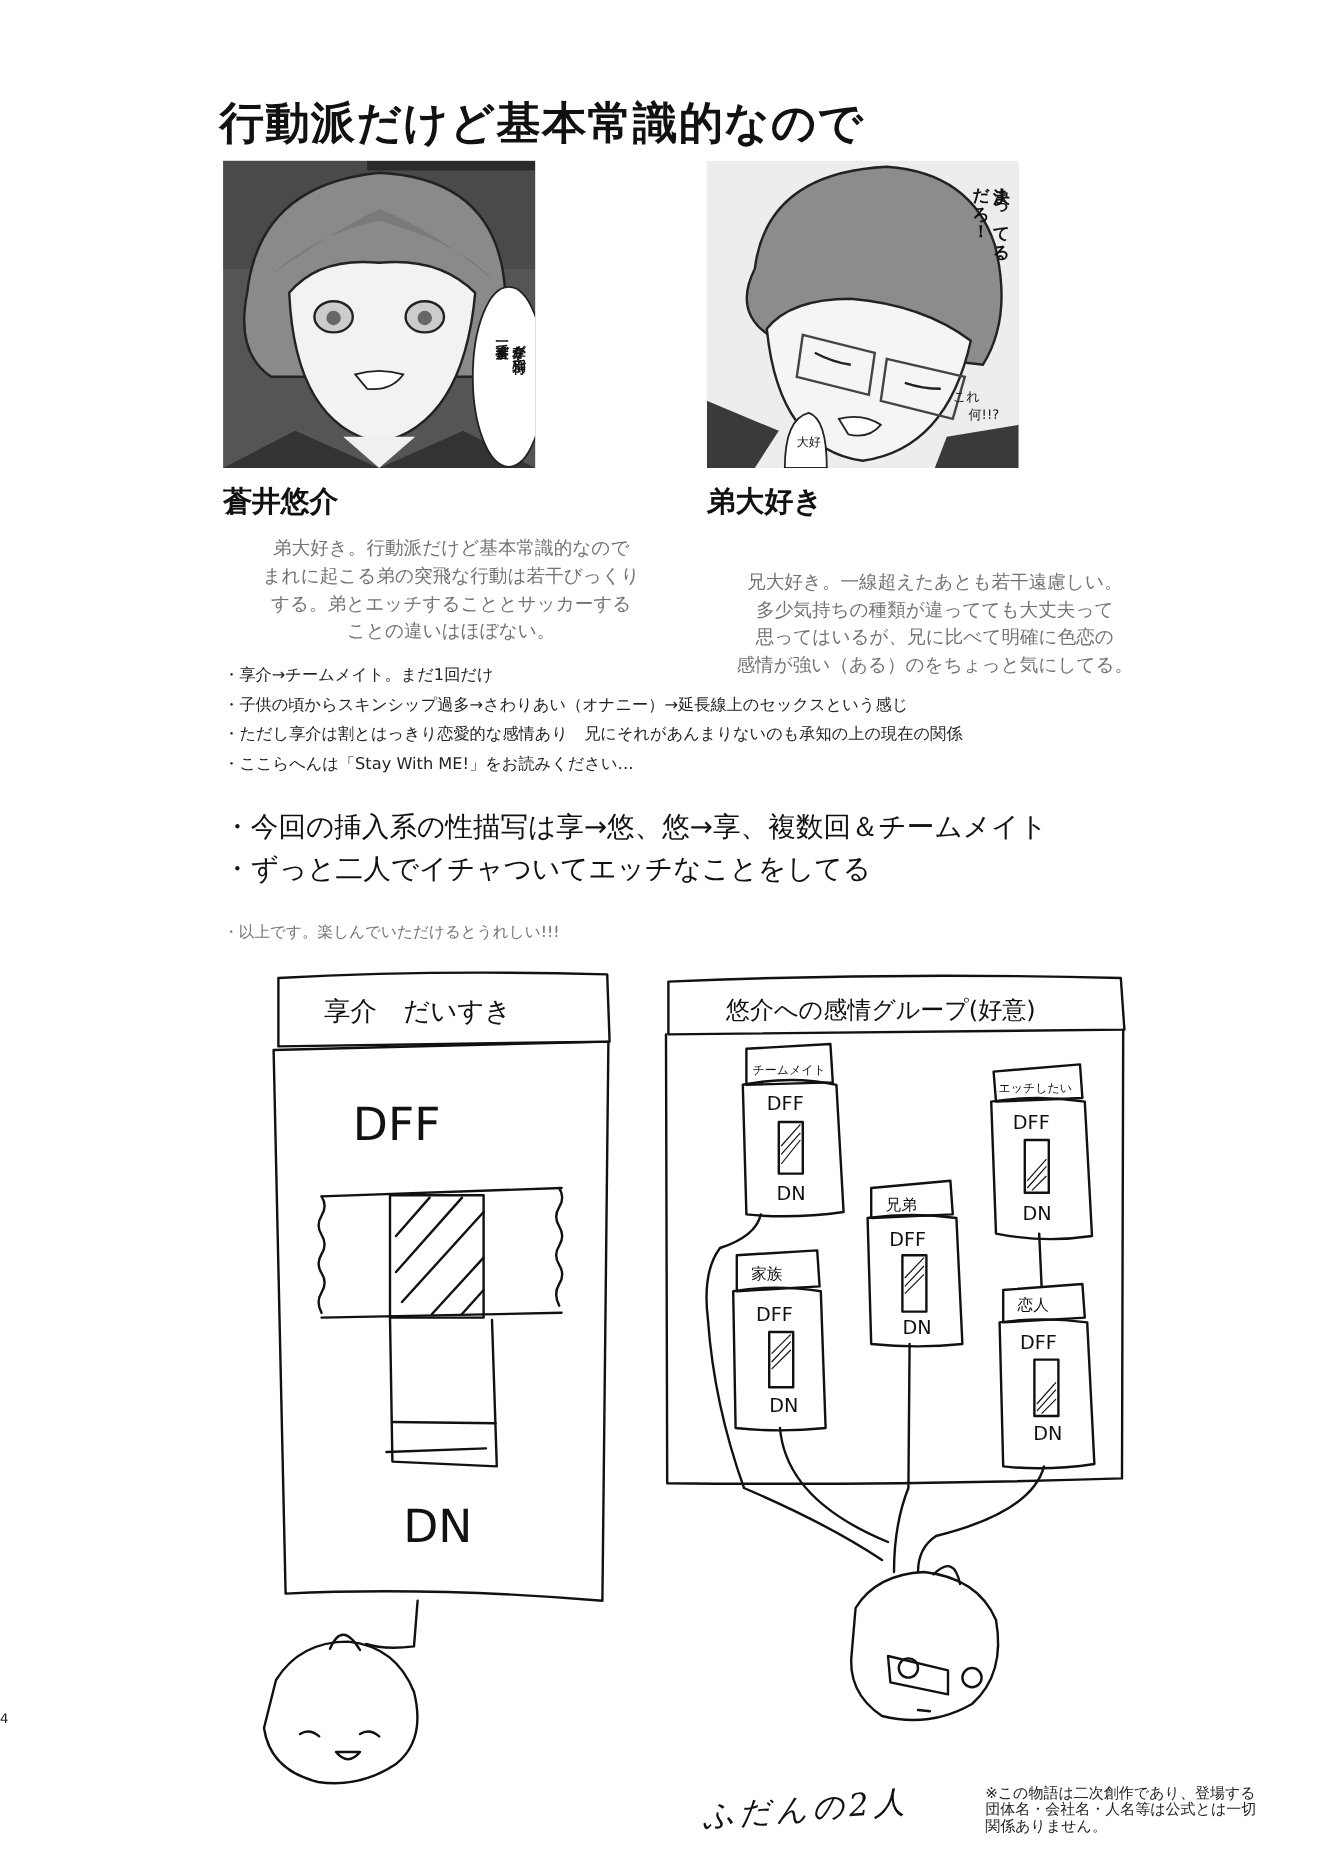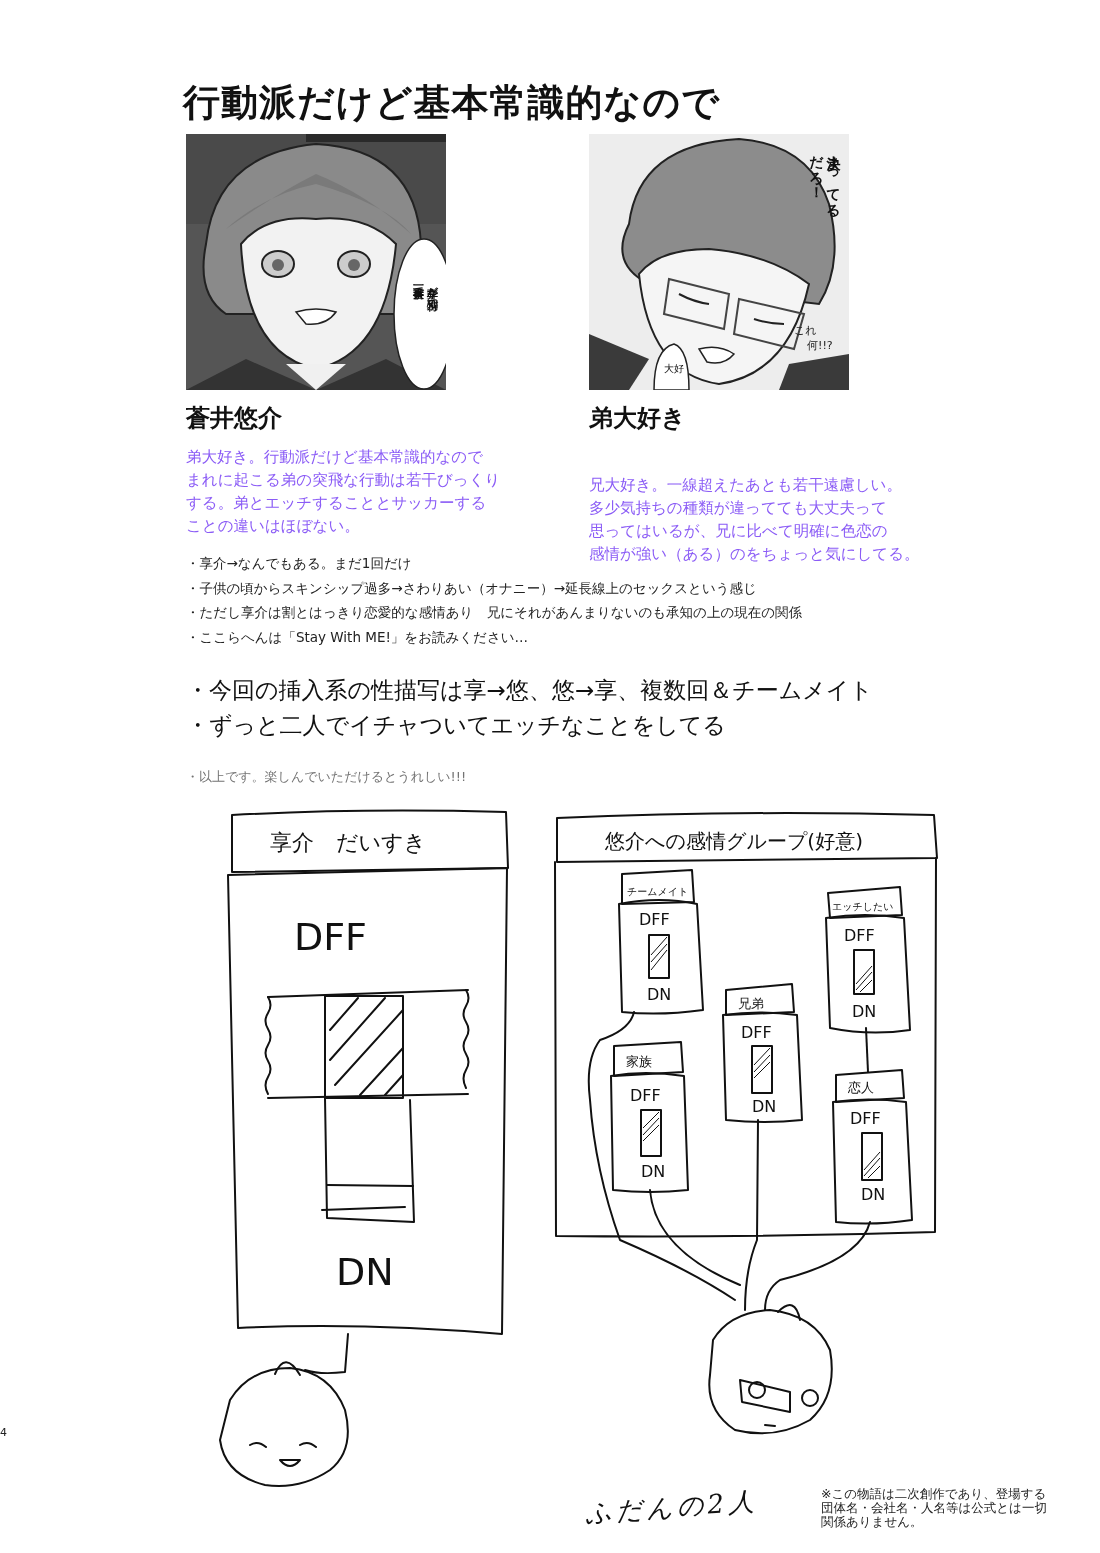--- a/index.html
+++ b/index.html
@@ -3,21 +3,21 @@
 <meta charset="utf-8">
 <style>
   html, body { margin:0; padding:0; background:#ffffff; }
   body { width:1100px; height:1553px; position:relative; overflow:hidden;
          font-family:"DejaVu Sans", sans-serif; color:#1a1a1a; }
   .abs { position:absolute; }
   .title { left:183px; top:78px; font-size:37px; font-weight:bold; letter-spacing:1px; color:#111; white-space:nowrap; }
   .panel { background:#6e6e6e; overflow:hidden; }
   .panel svg { display:block; }
   .char-name { font-size:24px; font-weight:bold; color:#111; white-space:nowrap; }
-  .char-desc { font-size:15.5px; line-height:23px; color:#8b5cf6; white-space:pre-line; }
+  .char-desc { font-size:15.5px; line-height:23px; color:#737373; white-space:pre-line;text-align:center; }
   .bullets-small { left:186px; top:551px; font-size:13.5px; line-height:24.5px; color:#222; }
   .bullets-small div { white-space:nowrap; }
   .bullets-large { left:186px; top:673px; font-size:23px; line-height:35px; color:#111; }
   .bullets-large div { white-space:nowrap; }
   .closing { left:186px; top:768px; font-size:13px; color:#737373; white-space:nowrap; }
   .sketch-text { font-family:"DejaVu Sans", sans-serif; fill:#111; }
   .page-num { left:0px; top:1426px; font-size:11px; color:#222; }
   .disclaimer { left:821px; top:1487px; font-size:12.5px; line-height:14px; color:#222; width:260px; white-space:pre-line; }
   .caption-hand { left:585px; top:1490px; font-size:26px; color:#111; transform:rotate(-4deg); letter-spacing:4px; white-space:nowrap; font-family:"DejaVu Serif", serif; font-style:italic; }
 </style>
@@ -89,21 +89,21 @@
 する。弟とエッチすることとサッカーする
 ことの違いはほぼない。</div>
 
 <div class="abs char-name" style="left:589px; top:402px;">弟大好き</div>
 <div class="abs char-desc" style="left:589px; top:446px; width:380px;margin-top:28px;">兄大好き。一線超えたあとも若干遠慮しい。
 多少気持ちの種類が違ってても大丈夫って
 思ってはいるが、兄に比べて明確に色恋の
 感情が強い（ある）のをちょっと気にしてる。</div>
 
 <div class="abs bullets-small">
-  <div>・享介→なんでもある。まだ1回だけ</div>
+  <div>・享介→チームメイト。まだ1回だけ</div>
   <div>・子供の頃からスキンシップ過多→さわりあい（オナニー）→延長線上のセックスという感じ</div>
   <div>・ただし享介は割とはっきり恋愛的な感情あり　兄にそれがあんまりないのも承知の上の現在の関係</div>
   <div>・ここらへんは「Stay With ME!」をお読みください…</div>
 </div>
 
 <div class="abs bullets-large">
   <div>・今回の挿入系の性描写は享→悠、悠→享、複数回＆チームメイト</div>
   <div>・ずっと二人でイチャついてエッチなことをしてる</div>
 </div>
 

